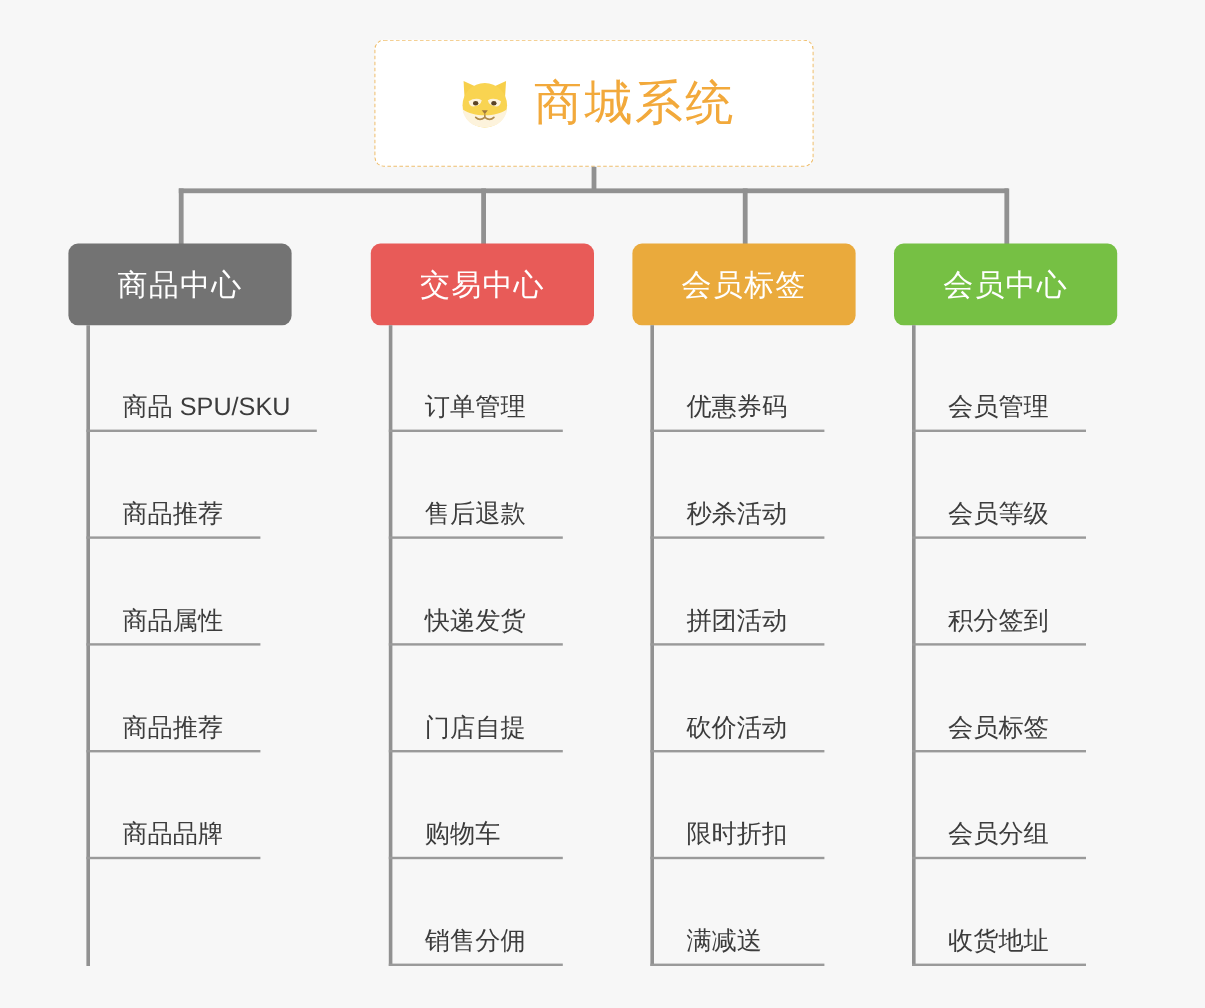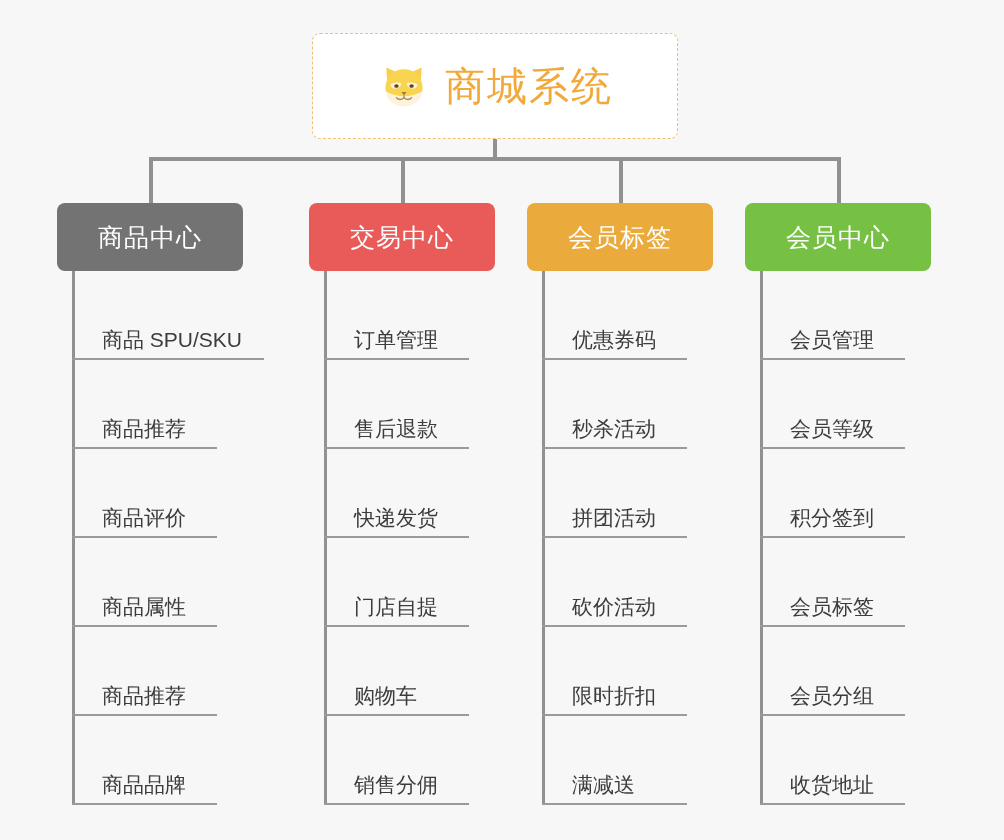--- a/index.html
+++ b/index.html
@@ -135,24 +135,20 @@
       <div class="spine" style="background: rgb(145, 145, 145); height: 534px;"></div>
       <div class="leaf">
         <span class="leaf-label">商品 SPU/SKU</span>
         <div class="leaf-rule" style="width: 192px;"></div>
       </div>
       <div class="leaf">
         <span class="leaf-label">商品推荐</span>
         <div class="leaf-rule" style="width: 145px;"></div>
       </div>
       <div class="leaf">
-        <span class="leaf-label">商品评价</span>
-        <div class="leaf-rule" style="width: 145px;"></div>
-      </div>
-      <div class="leaf">
         <span class="leaf-label">商品属性</span>
         <div class="leaf-rule" style="width: 145px;"></div>
       </div>
       <div class="leaf">
         <span class="leaf-label">商品推荐</span>
         <div class="leaf-rule" style="width: 145px;"></div>
       </div>
       <div class="leaf">
         <span class="leaf-label">商品品牌</span>
         <div class="leaf-rule" style="width: 145px;"></div>

